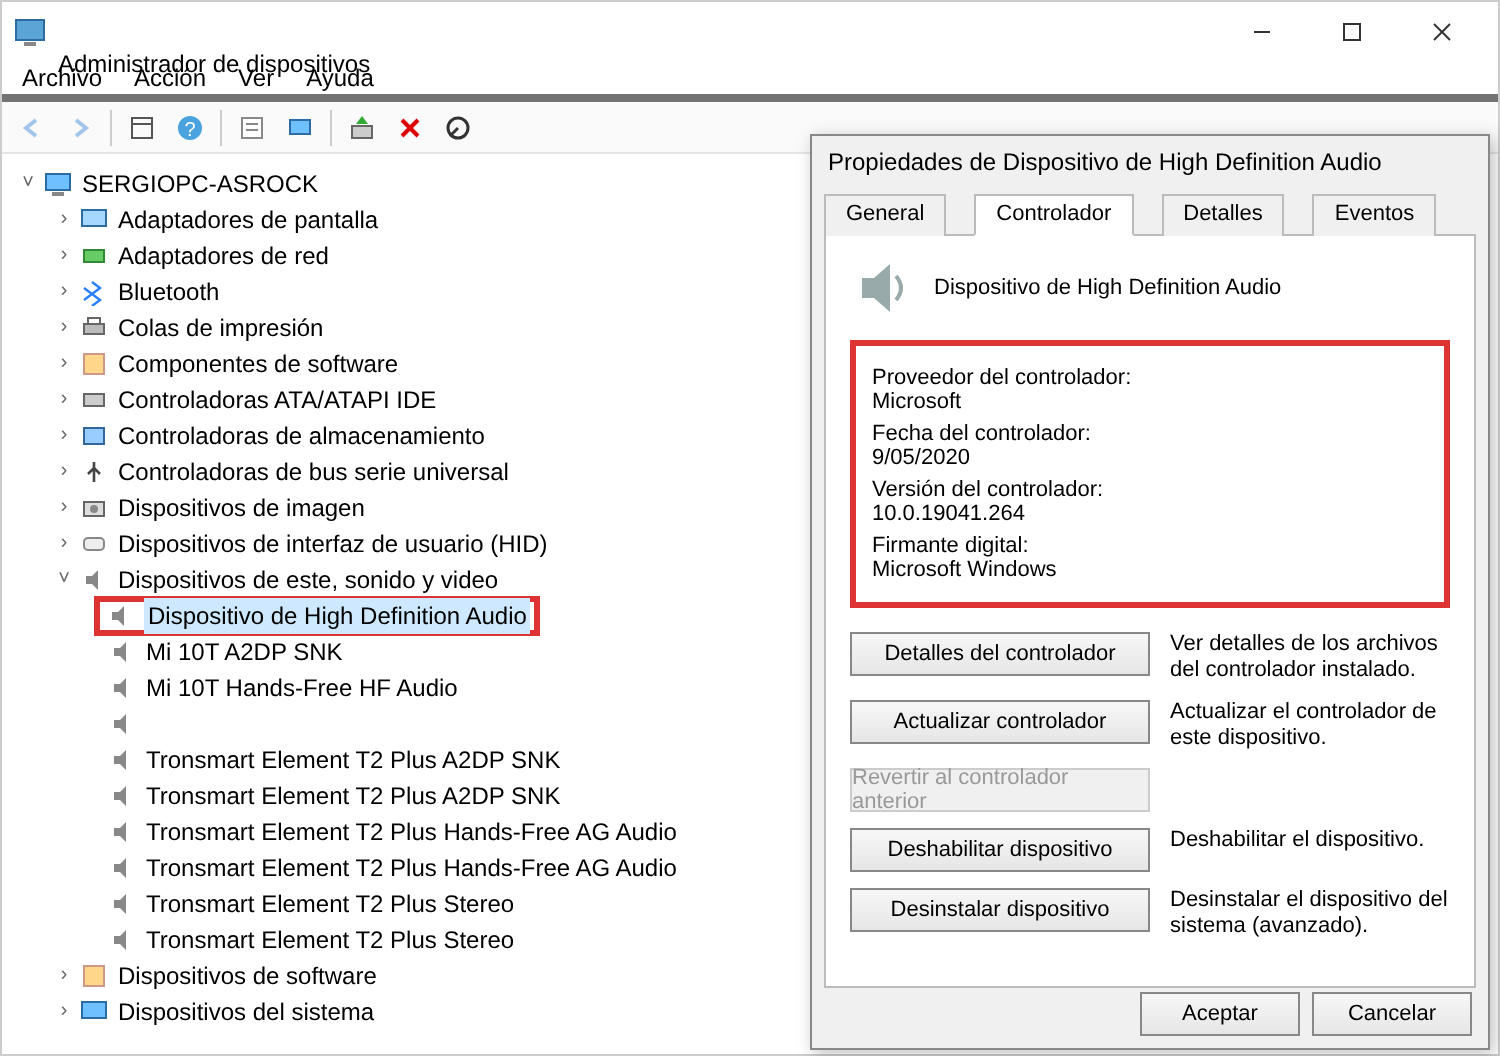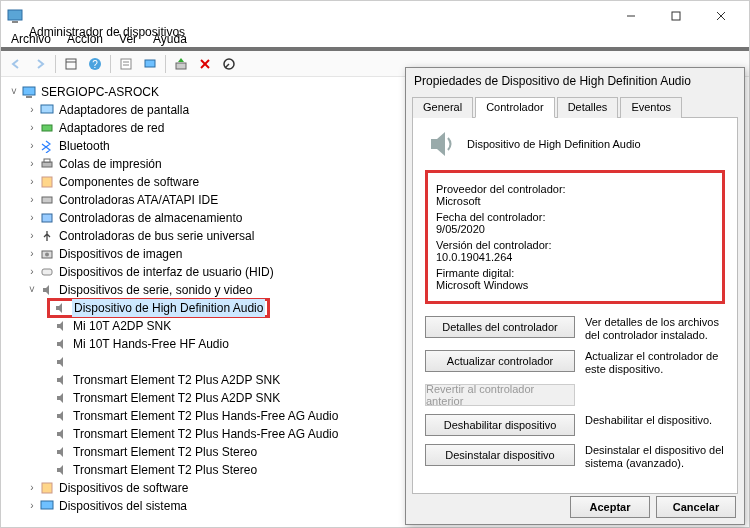--- a/index.html
+++ b/index.html
@@ -102,21 +102,21 @@
   }
   .tabs {
     display: flex;
     margin: 0 6px;
     border-bottom: 1px solid #bbb;
   }
   .tab {
     padding: 3px 10px 4px 10px;
     border: 1px solid #bbb;
     border-bottom: none;
-    margin-right: 2px;
+    margin-right: 14px;
     background: #f0f0f0;
     position: relative;
     top: 1px;
     font-size: 11px;
   }
   .tab.active {
     background: #fff;
     border-bottom: 1px solid #fff;
   }
   .tab-body {
@@ -146,21 +146,21 @@
     font-size: 11px;
     display: flex; align-items: center; justify-content: center;
     margin-right: 10px;
     flex: none;
   }
   .btn-row .pbtn.disabled { color: #999; background: #f0f0f0; border-color: #ccc; }
   .btn-row .desc { font-size: 11px; line-height: 13px; }
   .dlg-buttons {
     position: absolute;
     right: 8px; bottom: 6px;
-    display: flex; gap: 6px; font-weight: bold;
+    display: flex; gap: 6px;
   }
   .dlg-buttons .pbtn {
     width: 80px; height: 22px;
     border: 1px solid #888;
     background: linear-gradient(#f7f7f7,#e6e6e6);
     font-size: 11px;
     display: flex; align-items: center; justify-content: center;
   }
 </style>
 </head>
@@ -366,21 +366,21 @@
         <span>Dispositivos de interfaz de usuario (HID)</span>
       </div>
 
     <div class="tree-row" style="padding-left:18px">
         <span class="tw">˅</span>
         <span class="dev-icon">
           <svg width="14" height="14">
             <path d="M3 5 L6 5 L9 2 L9 12 L6 9 L3 9 Z" fill="#888"></path>
           </svg>
         </span>
-        <span>Dispositivos de serie, sonido y video</span>
+        <span>Dispositivos de este, sonido y video</span>
       </div>
 
     <div class="tree-row" style="padding-left:40px">
       <span class="selected-box">
         <span class="dev-icon">
             <svg width="14" height="14">
               <path d="M3 5 L6 5 L9 2 L9 12 L6 9 L3 9 Z" fill="#888"></path>
             </svg>
           </span>
         <span class="tree-label">Dispositivo de High Definition Audio</span>

